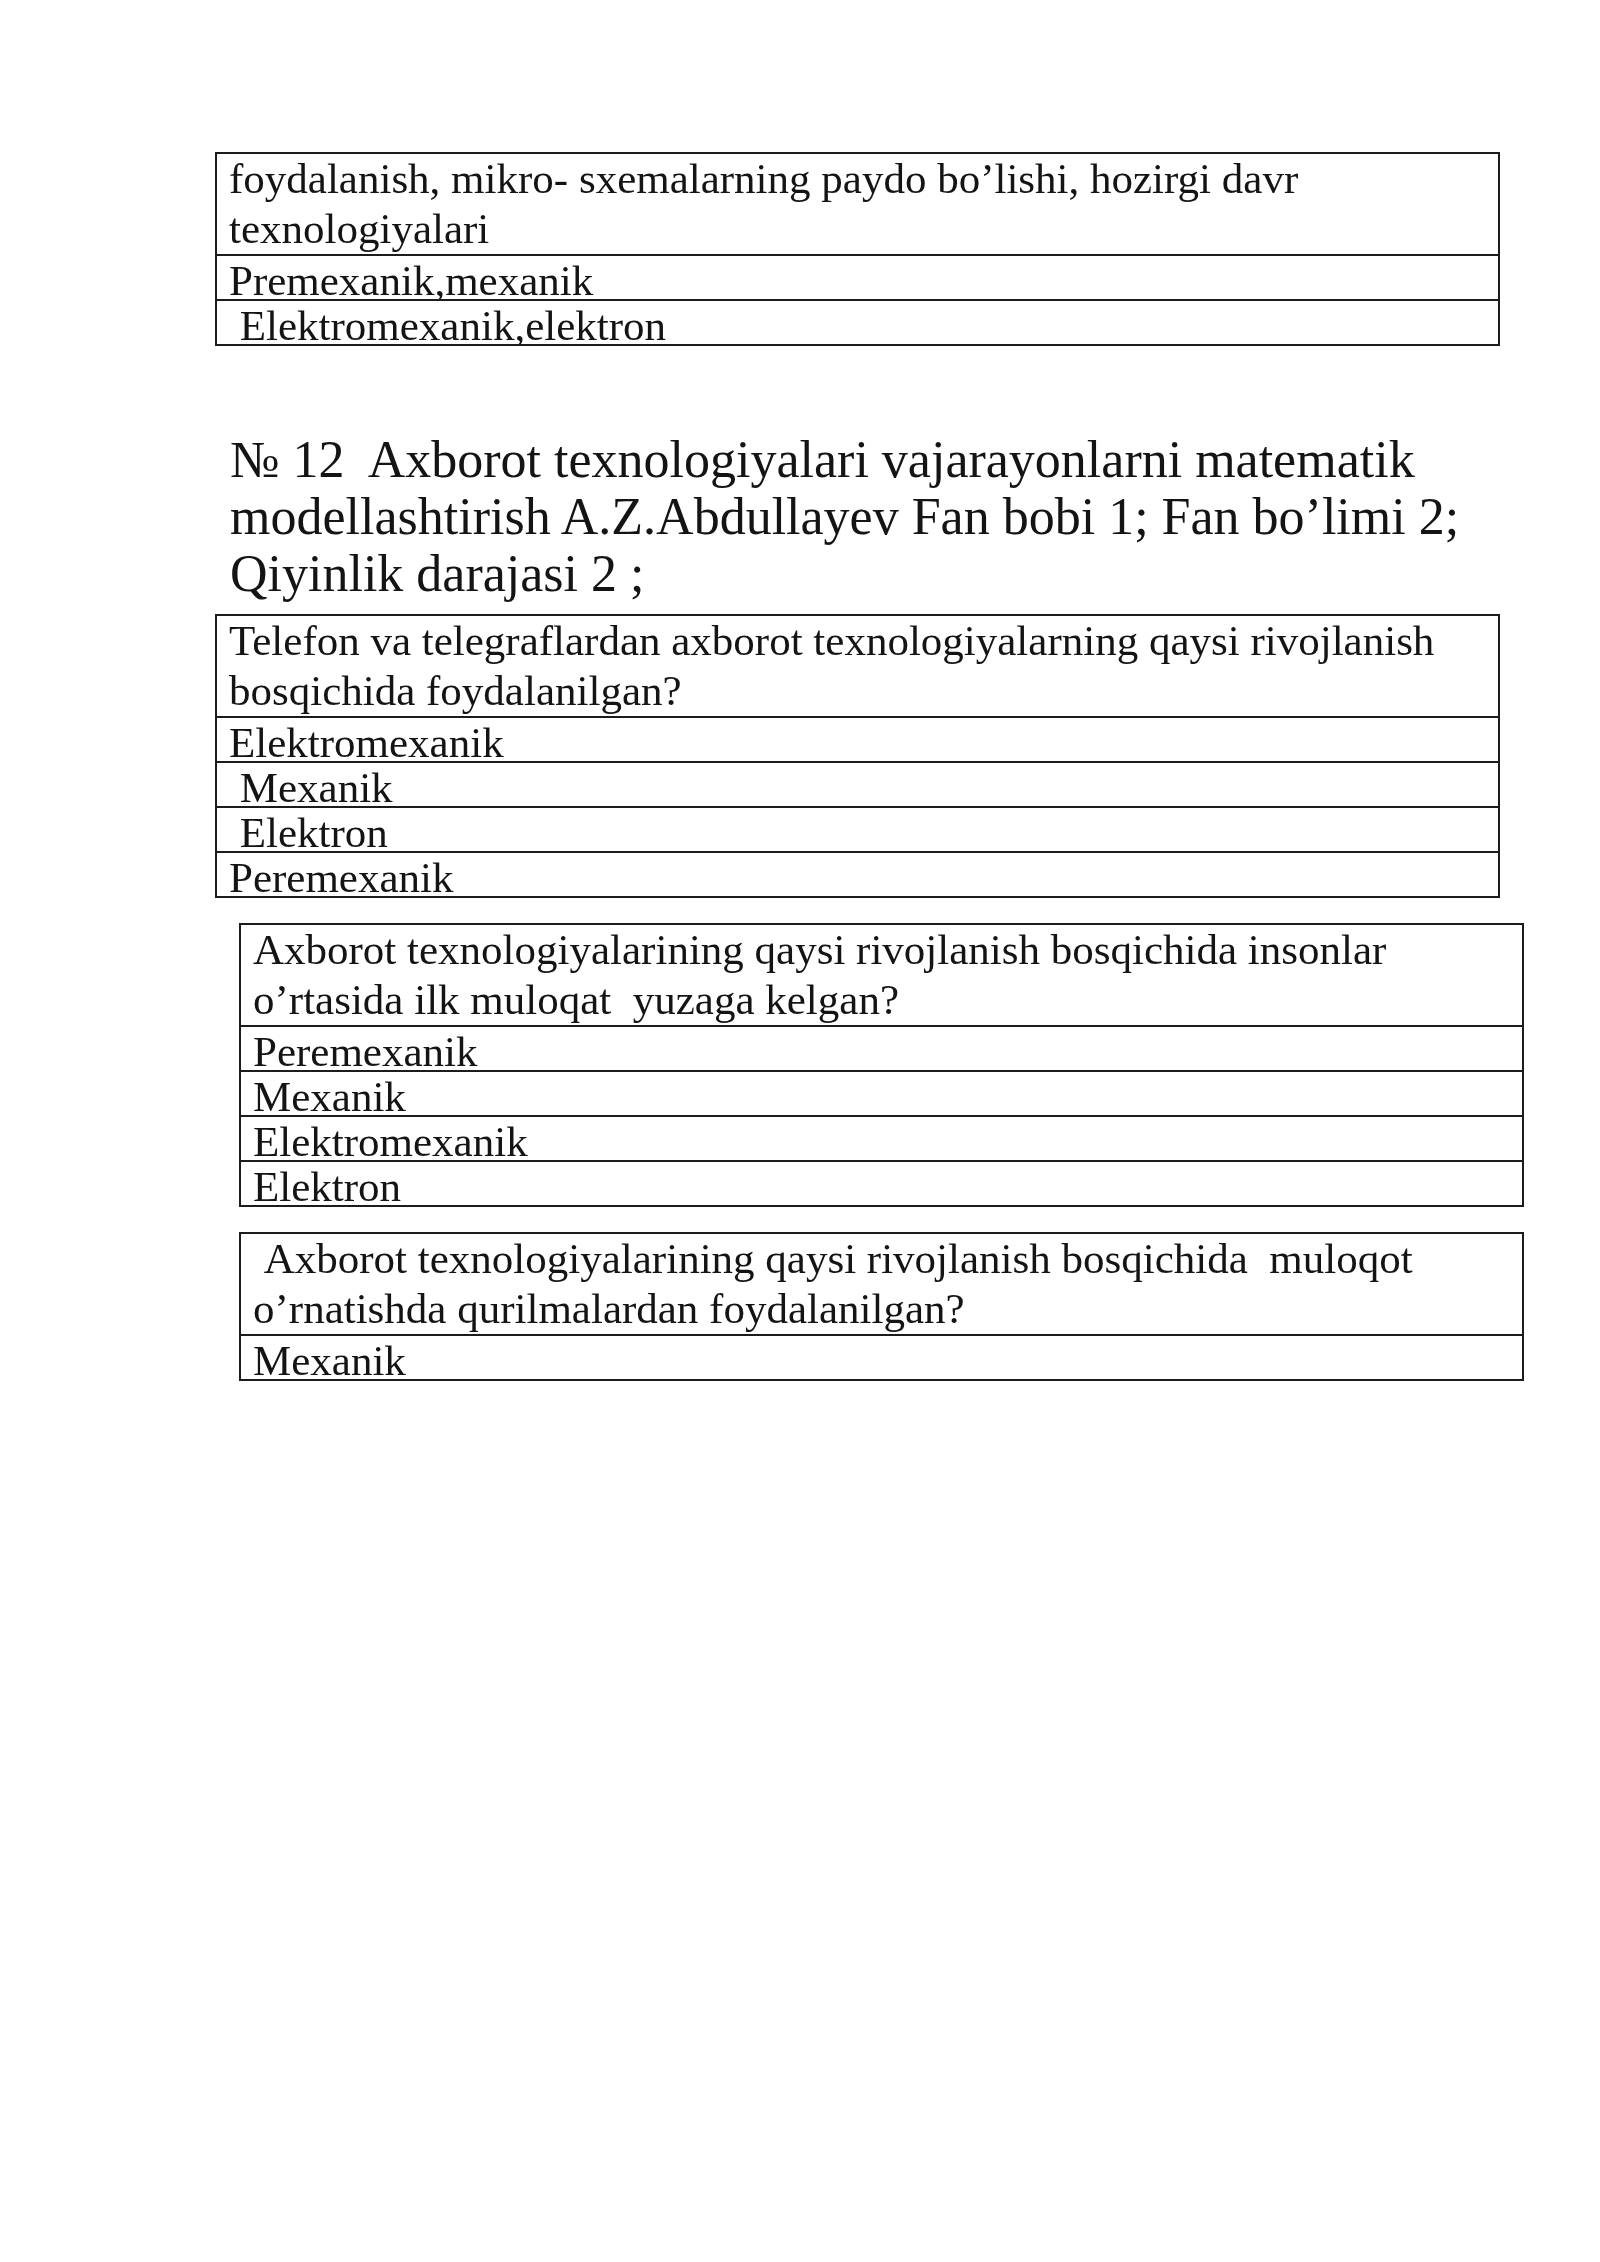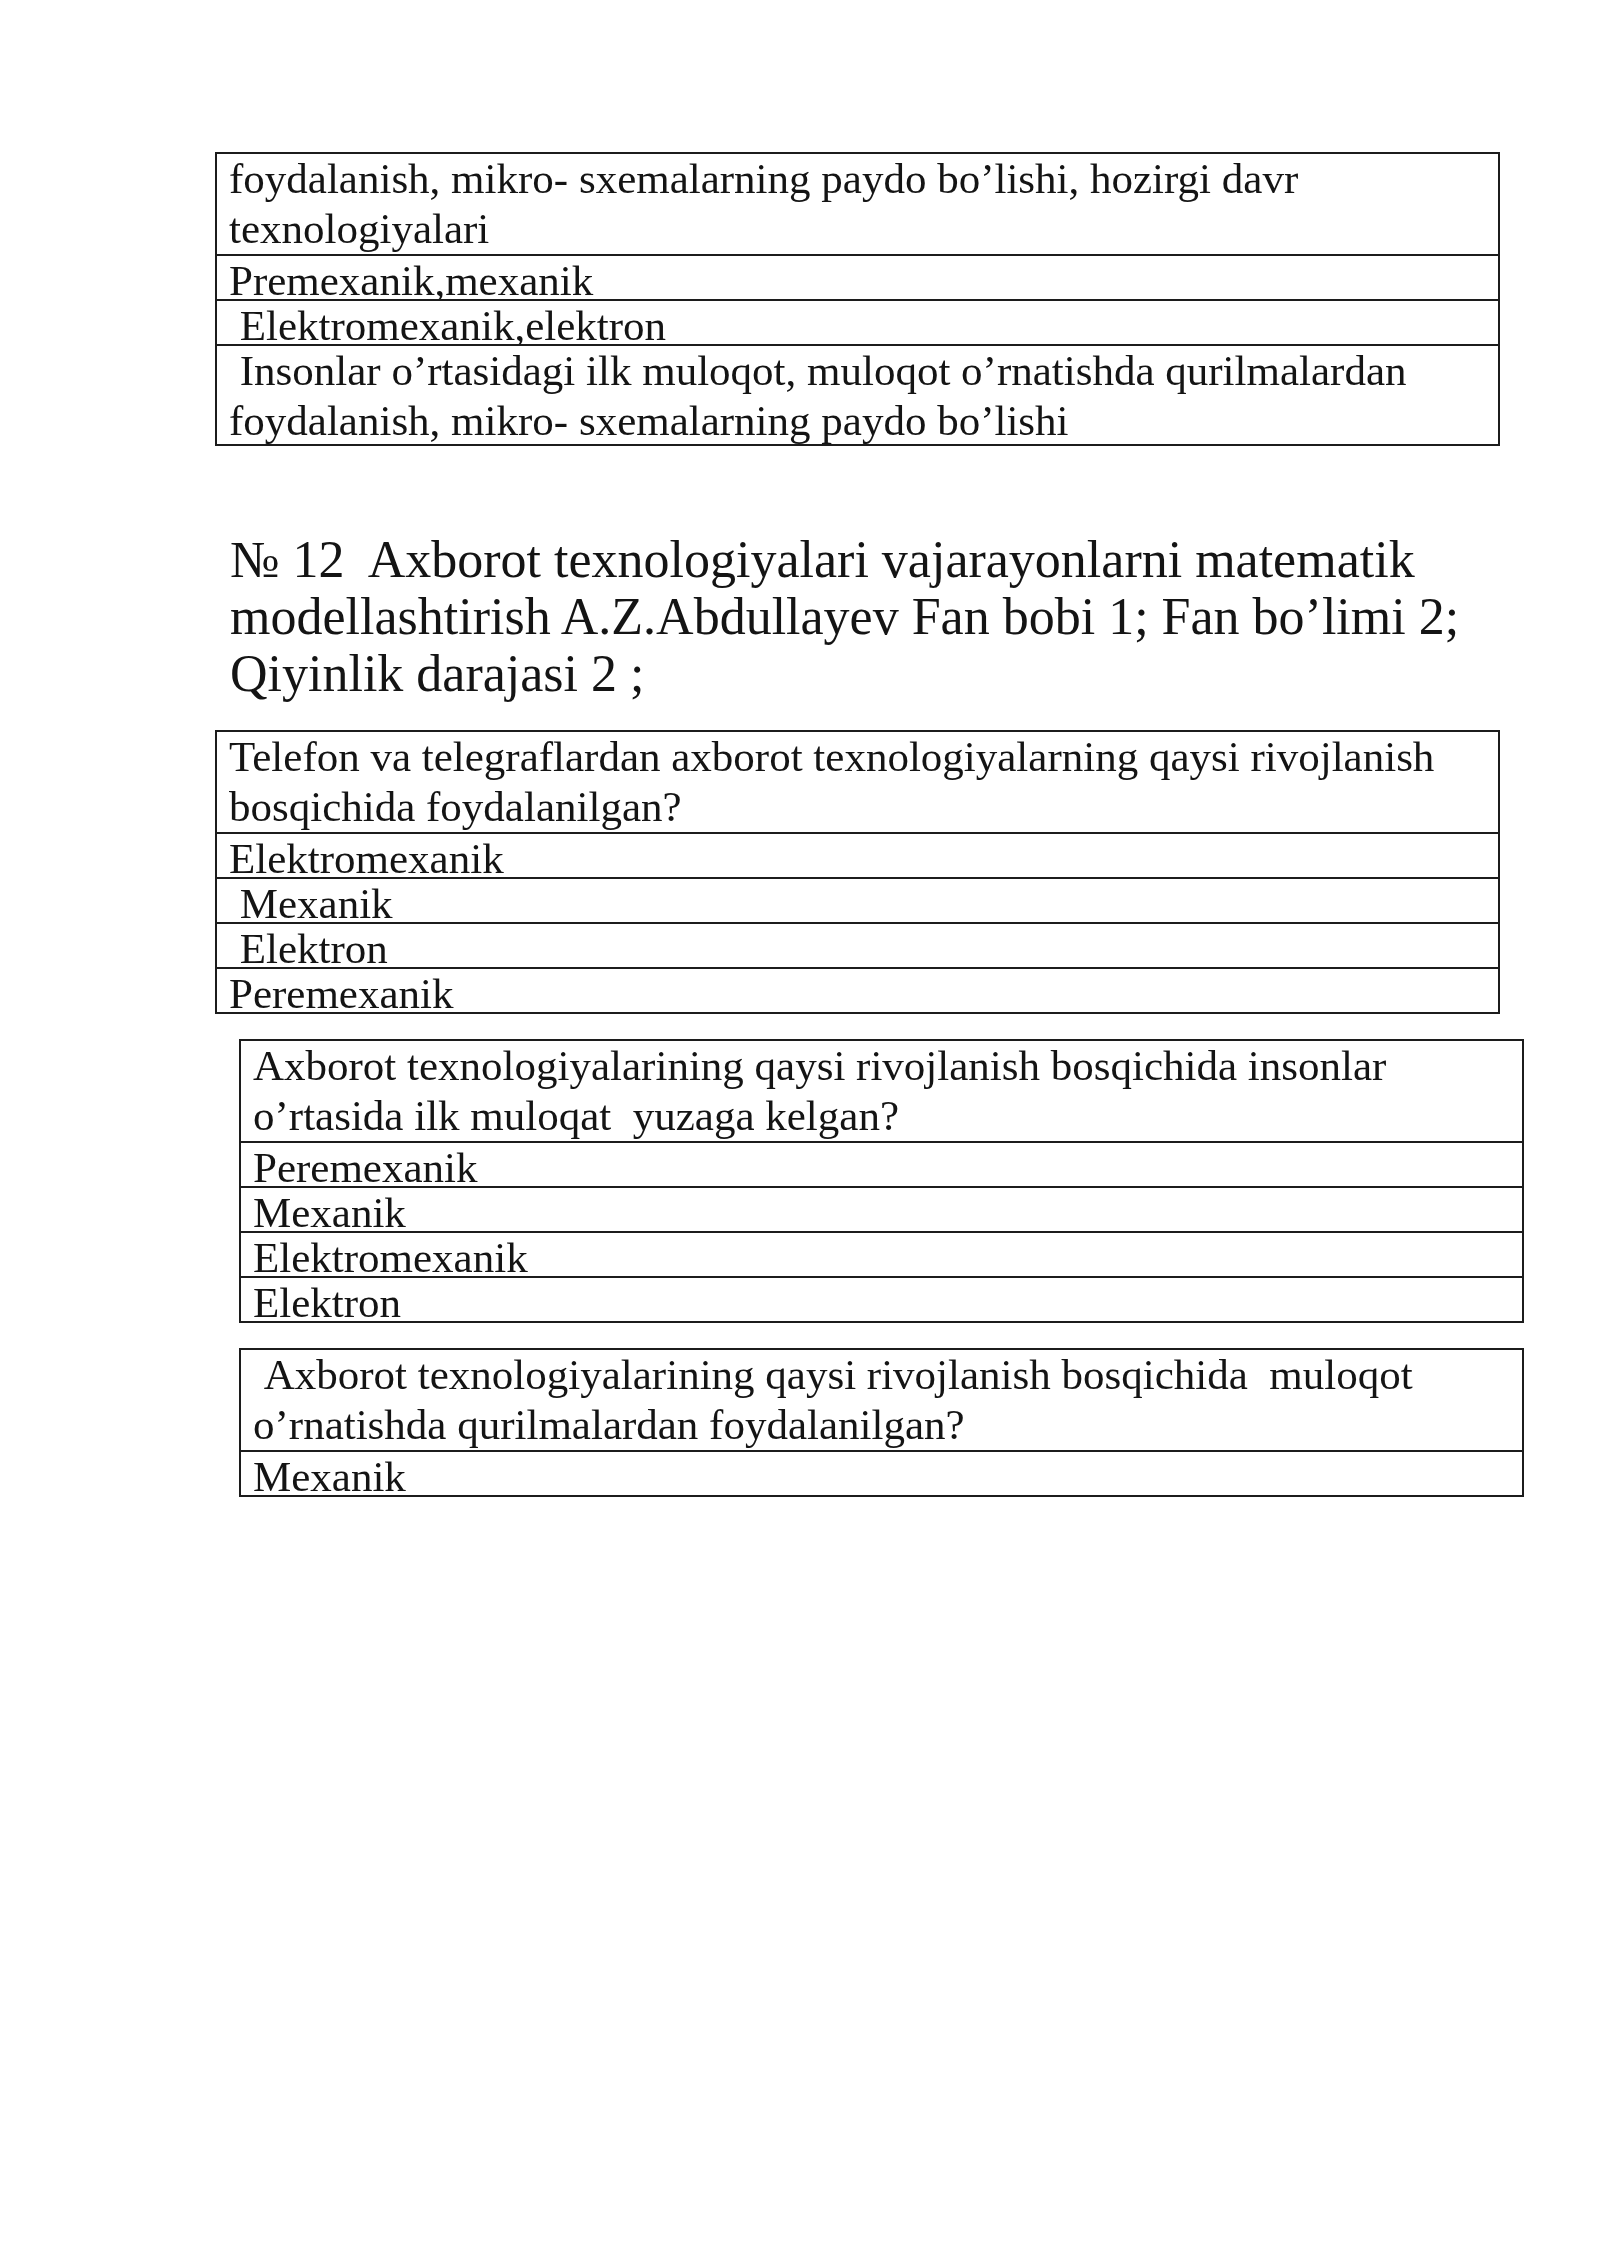--- a/index.html
+++ b/index.html
@@ -34,33 +34,32 @@
   }
   .qtable .cell.h2 { height: 100px; }
   .qtable .cell + .cell { border-top: 2px solid var(--border-col, #1c1c1c); }
   p.qheading {
     width: 1240px;
     margin: 85px 0 0 15px;
     font-size: 52px;
     line-height: 57px;
     white-space: pre-wrap;
   }
-  .qtable.after-heading { margin-top: 28px; }
+  .qtable.after-heading { margin-top: 12px; }
   .qtable.after-heading-sm { margin-top: 25px; margin-left: 24px; }
 </style>
 </head>
 <body style="color: rgb(20, 20, 20);">
 
 <div class="page">
 
   <div class="qtable">
     <div class="cell h2">foydalanish, mikro- sxemalarning paydo bo’lishi, hozirgi davr texnologiyalari</div>
     <div class="cell">Premexanik,mexanik</div>
     <div class="cell"> Elektromexanik,elektron</div>
-    <div class="cell h2"> Insonlar o’rtasidagi ilk muloqot, muloqot o’rnatishda qurilmalardan foydalanish, mikro- sxemalarning paydo bo’lishi</div>
   </div>
 
   <p class="qheading">№ 12  Axborot texnologiyalari vajarayonlarni matematik modellashtirish A.Z.Abdullayev Fan bobi 1; Fan bo’limi 2;  Qiyinlik darajasi 2 ;</p>
   <div class="qtable after-heading">
     <div class="cell h2">Telefon va telegraflardan axborot texnologiyalarning qaysi rivojlanish bosqichida foydalanilgan?</div>
     <div class="cell">Elektromexanik</div>
     <div class="cell"> Mexanik</div>
     <div class="cell"> Elektron</div>
     <div class="cell">Peremexanik</div>
   </div>

